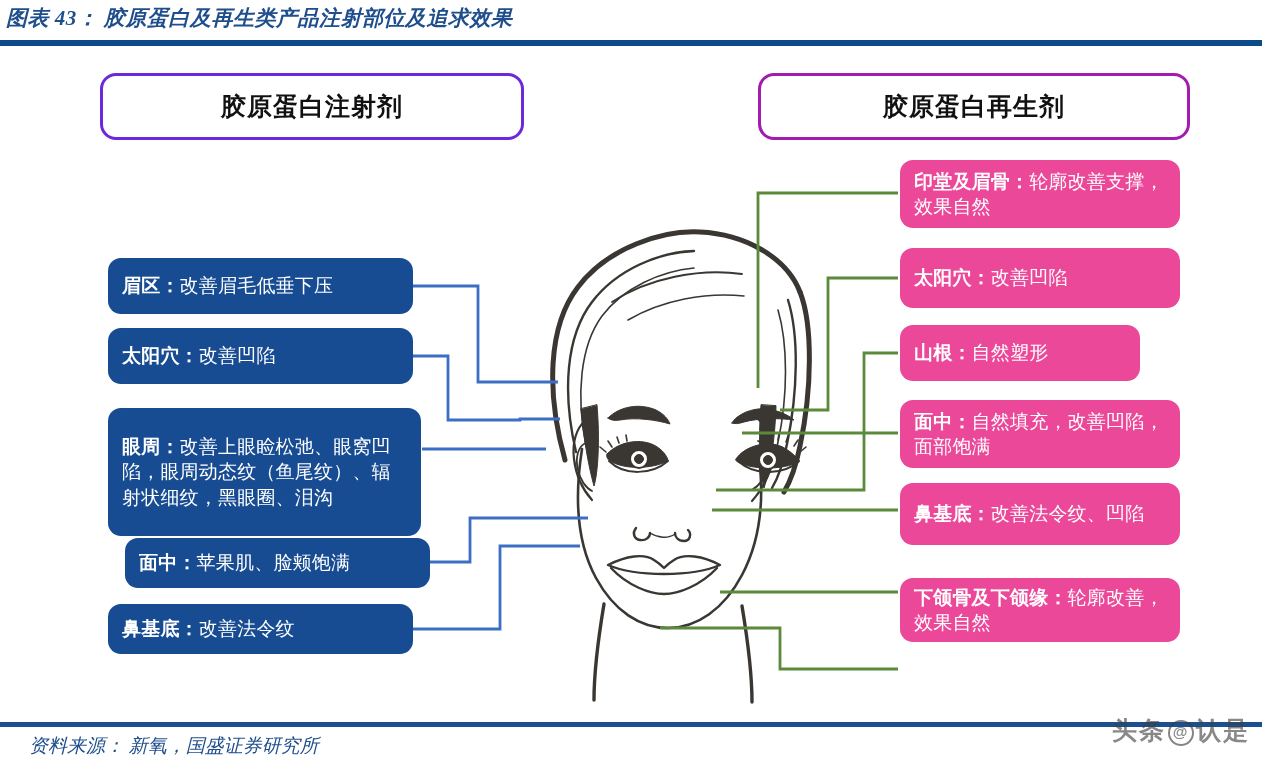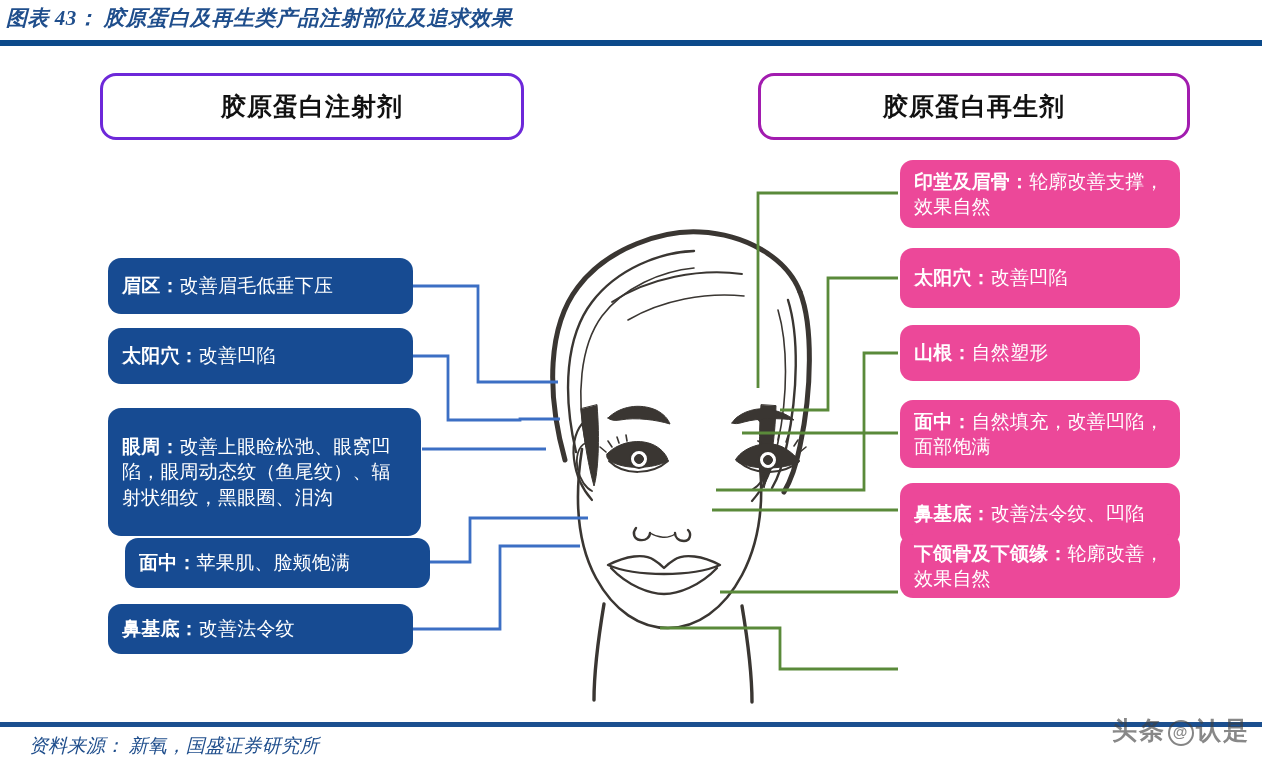--- a/index.html
+++ b/index.html
@@ -319,21 +319,21 @@
       <span class="lbl">面中：</span><span>自然填充，改善凹陷，面部饱满</span>
     </div>
   </div>
 
   <div class="info-box green" style="left:900px; top:483px; width:280px; height:62px;">
     <div>
       <span class="lbl">鼻基底：</span><span>改善法令纹、凹陷</span>
     </div>
   </div>
 
-  <div class="info-box green" style="left:900px; top:534px; width:280px; height:64px;">
+  <div class="info-box green" style="left:900px; top:578px; width:280px; height:64px;">
     <div>
       <span class="lbl">下颌骨及下颌缘：</span><span>轮廓改善，效果自然</span>
     </div>
   </div>
 
 
   <div id="footer-rule"></div>
   <div id="source-note">资料来源： 新氧，国盛证券研究所</div>
   <div id="watermark">
     <span>头条</span><span class="wm-at">@</span><span>认是</span>

